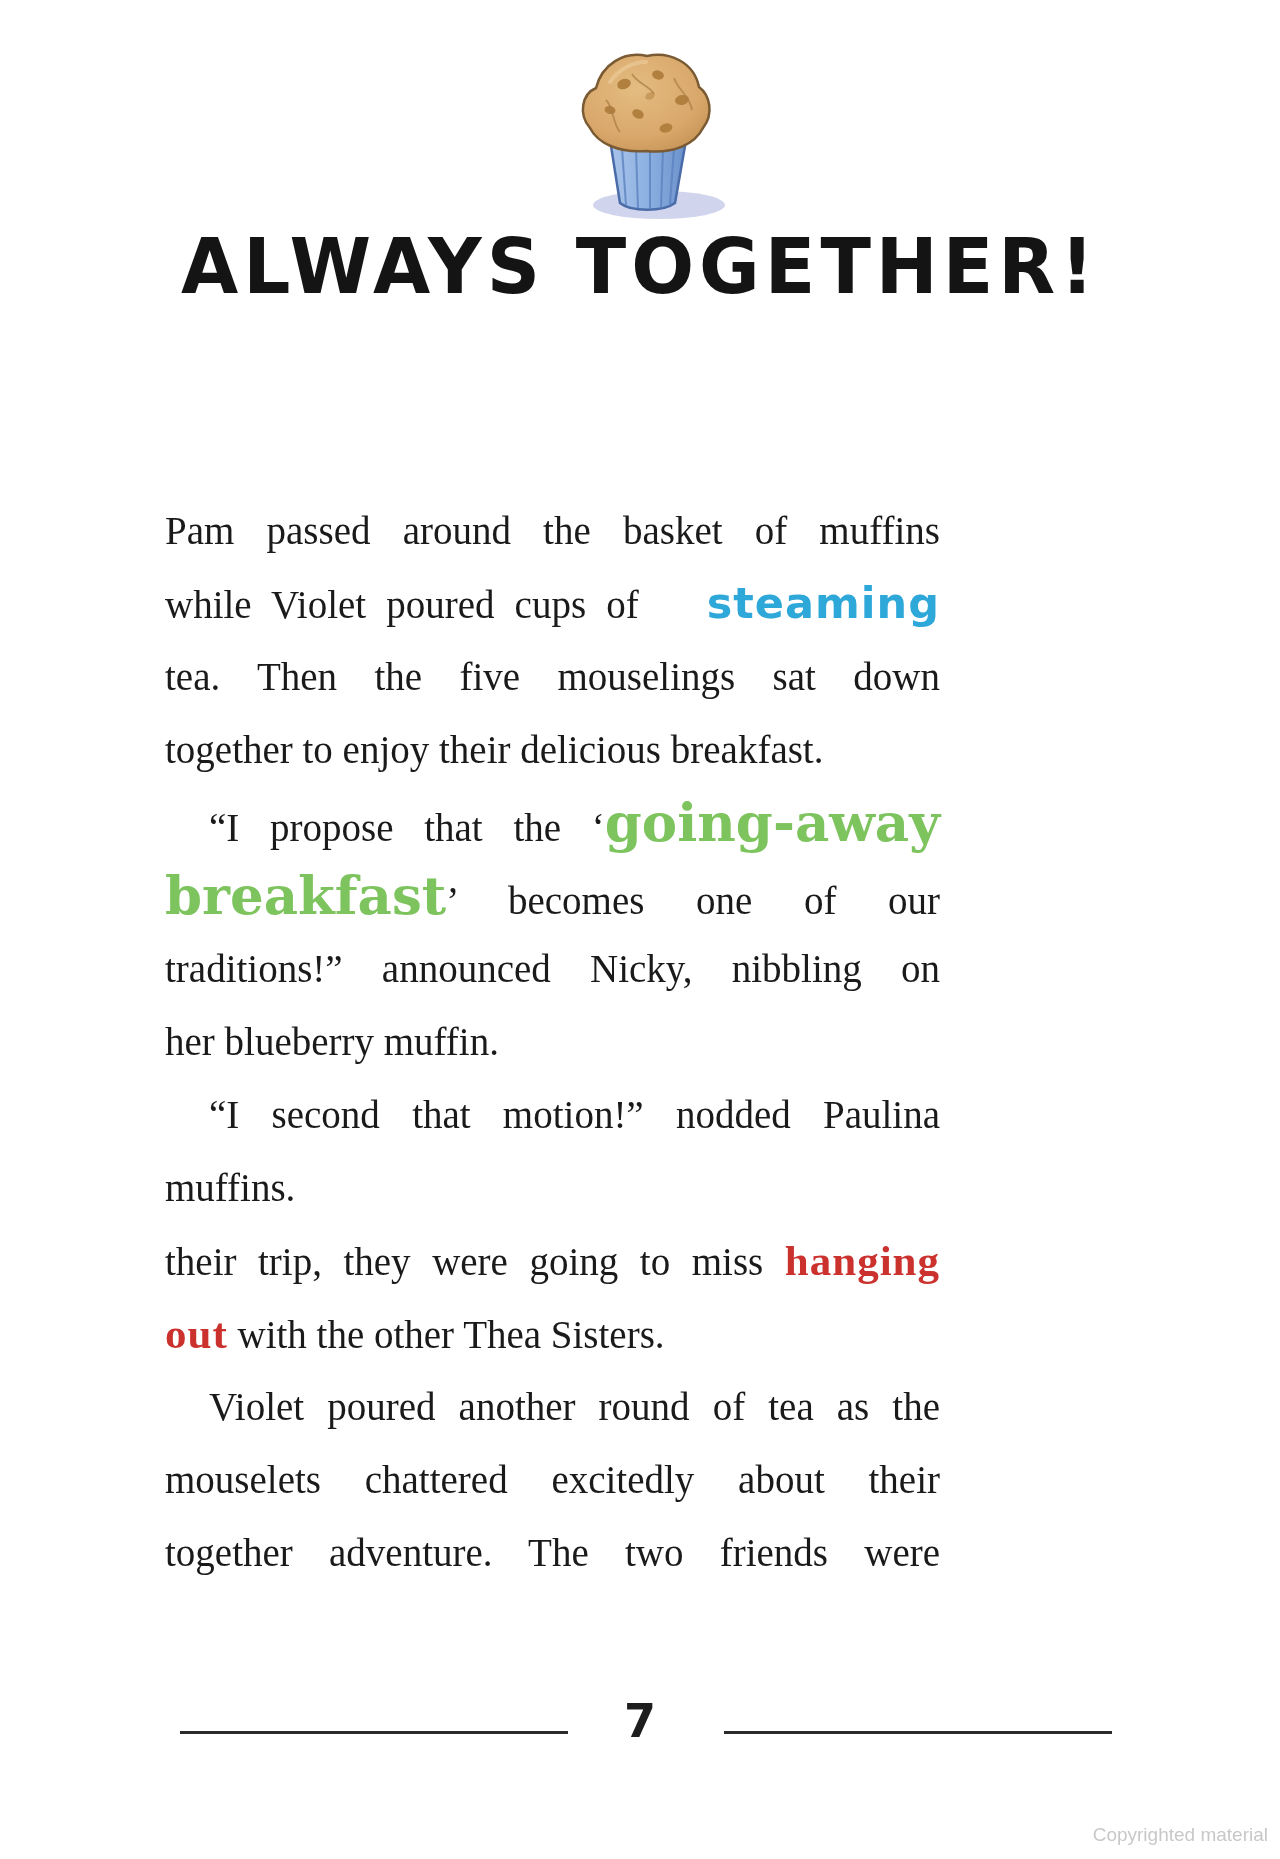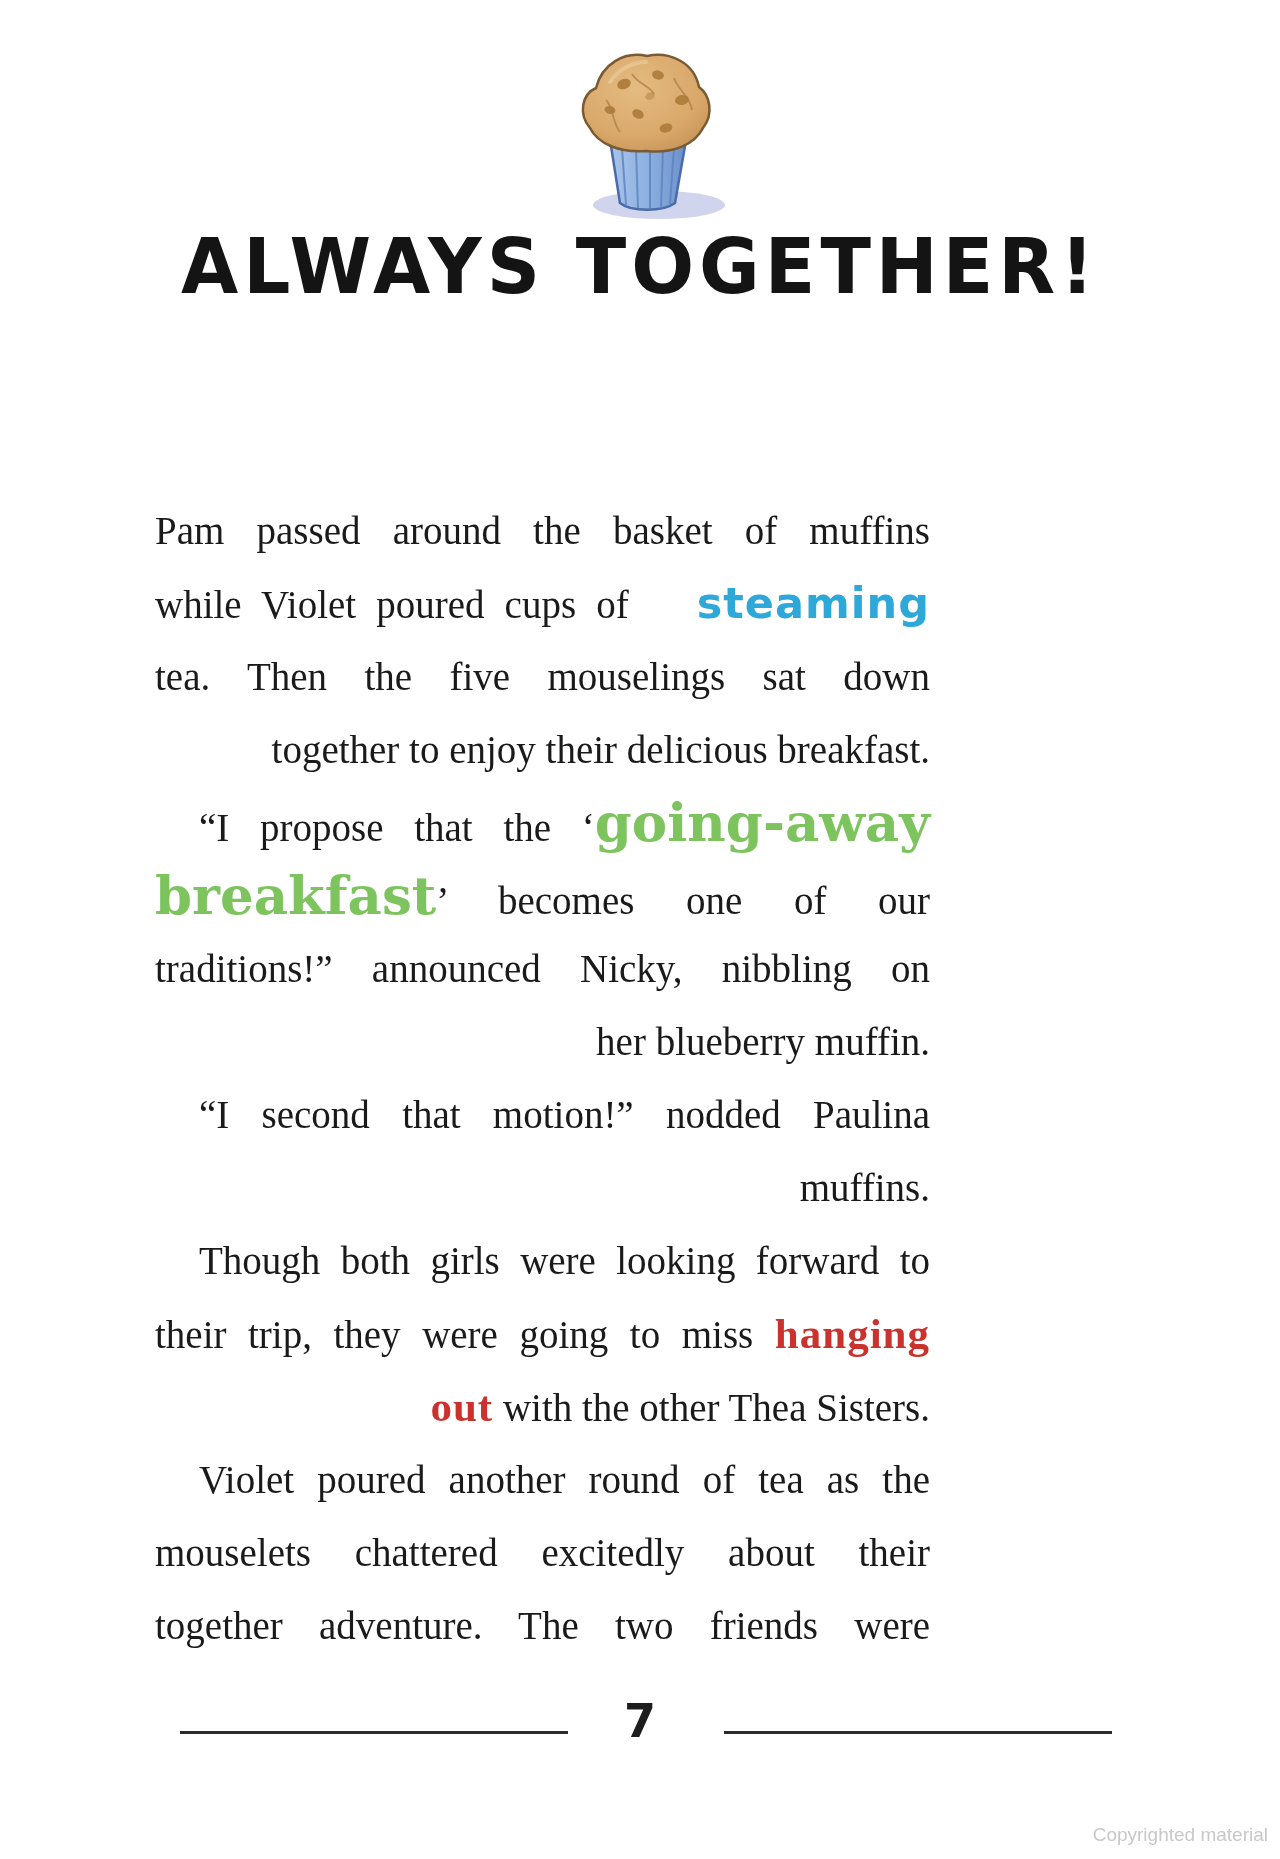--- a/index.html
+++ b/index.html
@@ -14,26 +14,26 @@
   }
   .chapter-title {
     position:absolute; left:0; top:218px; width:1280px;
     text-align:center;
     font-family:"DejaVu Sans", sans-serif;
     font-weight:bold; font-size:74px; line-height:96px;
     letter-spacing:5px; color:#141414;
     transform:scaleY(1.04);
   }
   .body-block {
-    position:absolute; left:155px; top:494px; width:775px;
+    position:absolute; left:165px; top:494px; width:775px;
   }
   .text-line {
     line-height:73px; height:73px;
     font-size:39px; white-space:normal;
-    text-align:right;
+    text-align:left;
   }
   .text-line.just { text-align:justify; text-align-last:justify; }
   .text-line.indent { padding-left:44px; }
   .seg-body { font-family:"Liberation Serif", serif; color:#1a1a1a; line-height:73px; }
   .seg-blue {
     font-family:"DejaVu Sans", sans-serif; font-weight:bold;
     color:#2ea7d9; font-size:43px; letter-spacing:1px; line-height:73px;margin-left:48px;
   }
   .seg-green {
     font-family:"DejaVu Serif", serif; font-weight:bold;
@@ -101,21 +101,20 @@
       <div class="text-line just"><span class="seg-body">Pam passed around the basket of muffins</span></div>
       <div class="text-line just"><span class="seg-body">while Violet poured cups of </span><span class="seg-blue">steaming</span></div>
       <div class="text-line just"><span class="seg-body">tea. Then the five mouselings sat down</span></div>
       <div class="text-line"><span class="seg-body">together to enjoy their delicious breakfast.</span></div>
       <div class="text-line just indent"><span class="seg-body">“I propose that the ‘</span><span class="seg-green">going-away</span></div>
       <div class="text-line just"><span class="seg-green">breakfast</span><span class="seg-body">’ becomes one of our</span></div>
       <div class="text-line just"><span class="seg-body">traditions!” announced Nicky, nibbling on</span></div>
       <div class="text-line"><span class="seg-body">her blueberry muffin.</span></div>
       <div class="text-line just indent"><span class="seg-body">“I second that motion!” nodded Paulina</span></div>
       <div class="text-line"><span class="seg-body">muffins.</span></div>
-      <div class="text-line just indent"><span class="seg-body">Though both girls were looking forward to</span></div>
       <div class="text-line just"><span class="seg-body">their trip, they were going to miss </span><span class="seg-red">hanging</span></div>
       <div class="text-line"><span class="seg-red">out</span><span class="seg-body"> with the other Thea Sisters.</span></div>
       <div class="text-line just indent"><span class="seg-body">Violet poured another round of tea as the</span></div>
       <div class="text-line just"><span class="seg-body">mouselets chattered excitedly about their</span></div>
       <div class="text-line just"><span class="seg-body">together adventure. The two friends were</span></div>
     </div>
 
   <div class="footer-rule left"></div>
   <div class="page-number">7</div>
   <div class="footer-rule right"></div>

